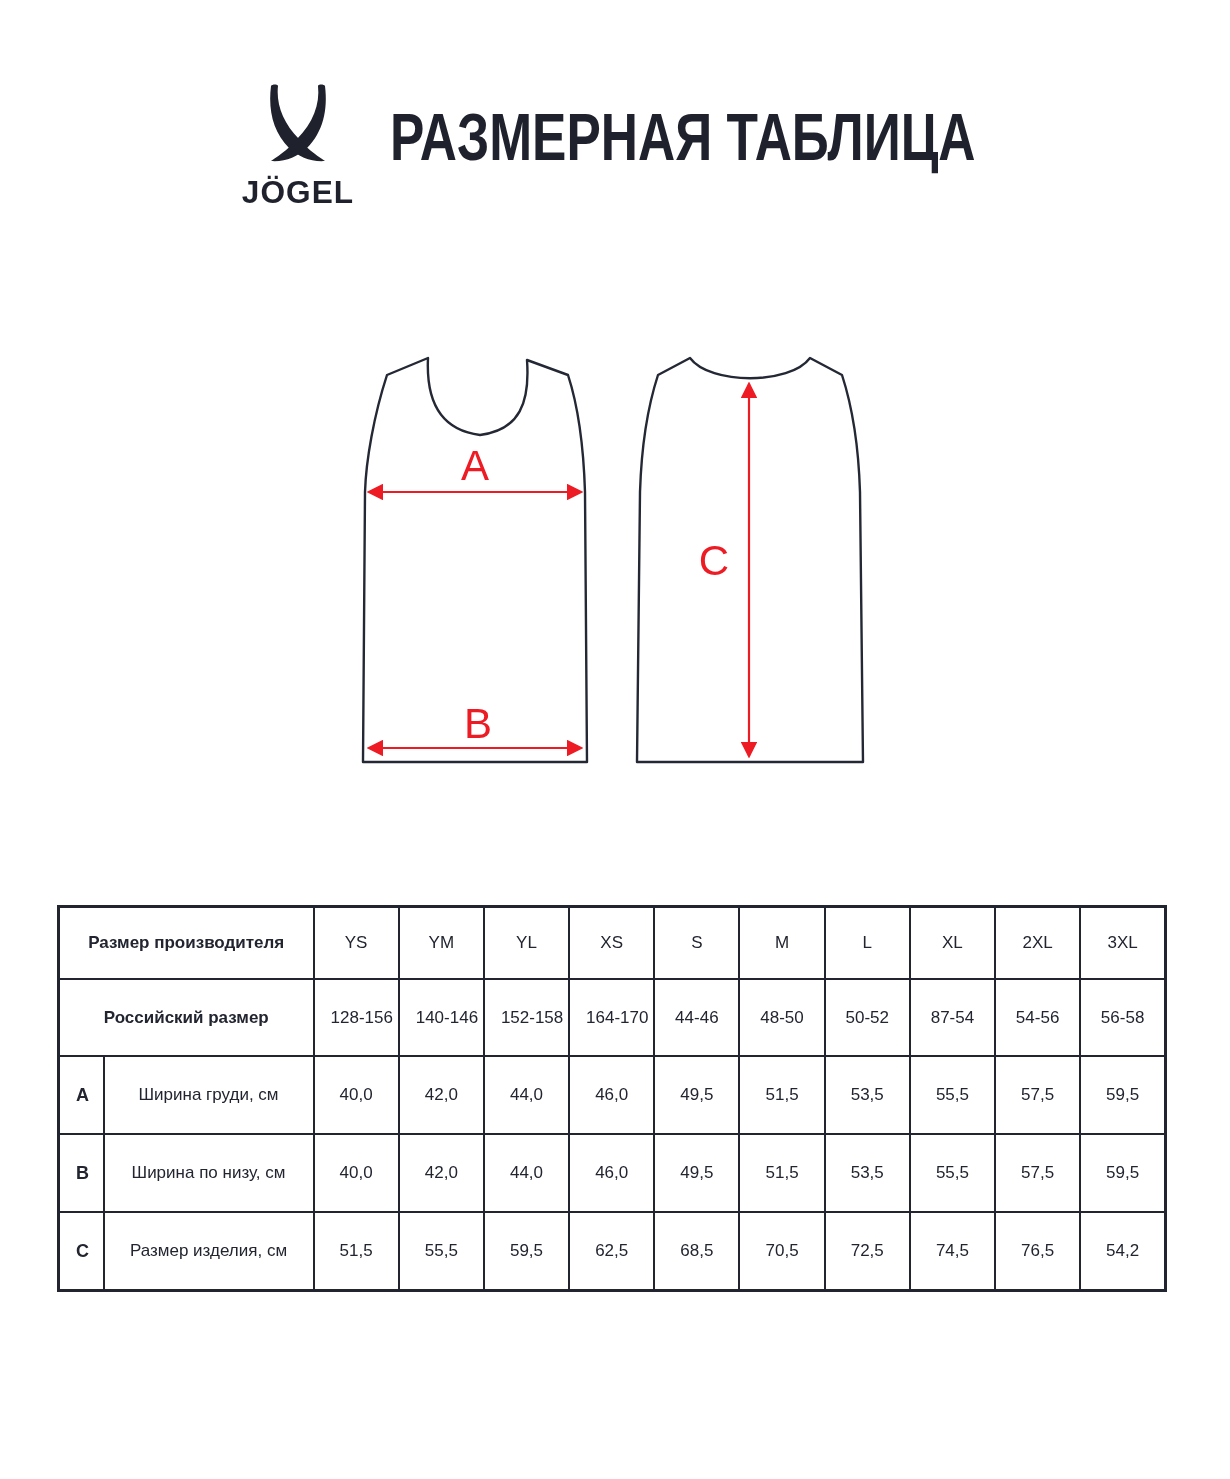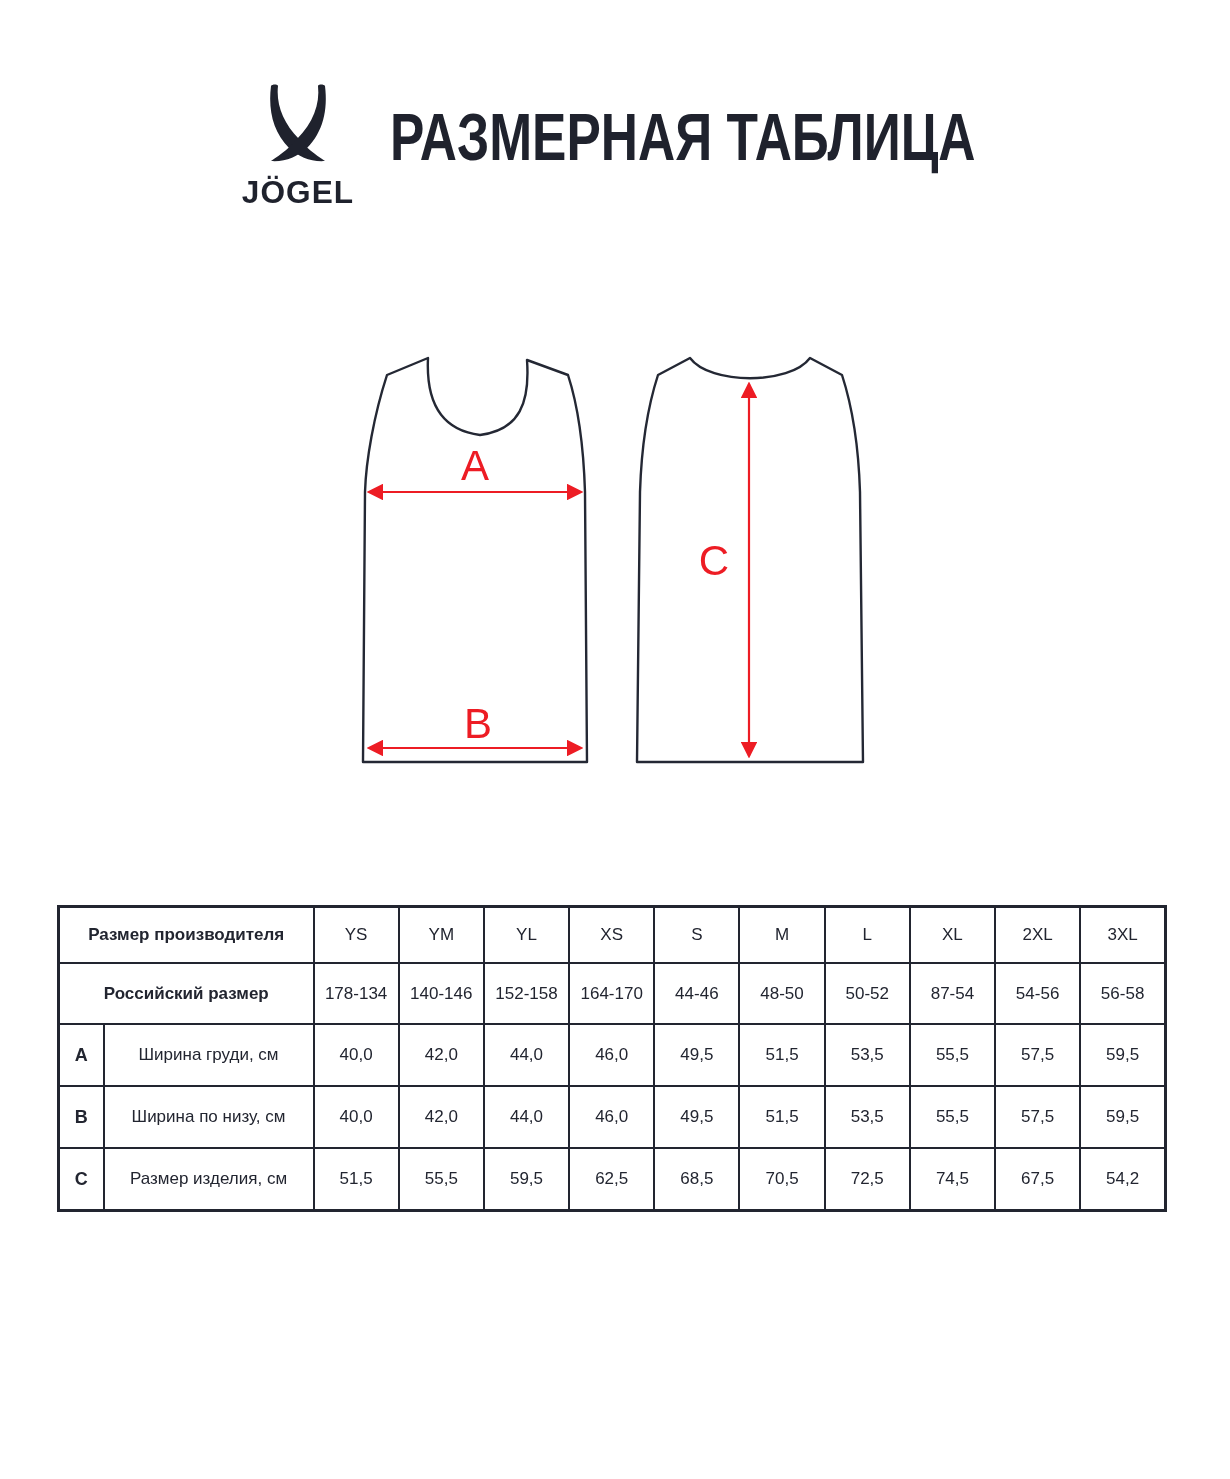--- a/index.html
+++ b/index.html
@@ -18,21 +18,21 @@
   
   .diagram{position:absolute;left:300px;top:330px;width:640px;height:500px;}
   .garment{fill:#ffffff;stroke:#242834;stroke-width:2.4;stroke-linejoin:round;stroke-linecap:round;}
   .redline{stroke:#ed1c24;stroke-width:2.2;fill:none;}
   .diagram text{font-family:"Liberation Sans",sans-serif;fill:#ed1c24;font-size:42px;font-weight:400;}
 
   
   .size-table{position:absolute;left:57px;top:905px;width:1110px;border-collapse:collapse;
               table-layout:fixed;border:3px solid #222530;}
   .size-table td{border:2px solid #222530;text-align:center;vertical-align:middle;
-                 padding:8px;font-size:17px;color:#222530;overflow:hidden;white-space:nowrap;}
+                 padding:16px;font-size:17px;color:#222530;overflow:hidden;white-space:nowrap;}
   .size-table .r1 td{height:38px;}
   .size-table .r2 td{height:43px;}
   .size-table .rm td{height:44px;}
   .size-table .b{font-weight:700;}
   .size-table .letter{font-weight:700;font-size:18px;}
 </style>
 </head>
 <body>
 
 <div class="page">
@@ -113,21 +113,21 @@
       <td>S</td>
       <td>M</td>
       <td>L</td>
       <td>XL</td>
       <td>2XL</td>
       <td>3XL</td>
     </tr>
 
     <tr class="r2">
       <td colspan="2" class="b">Российский размер</td>
-      <td>178-134</td>
+      <td>128-156</td>
       <td>140-146</td>
       <td>152-158</td>
       <td>164-170</td>
       <td>44-46</td>
       <td>48-50</td>
       <td>50-52</td>
       <td>87-54</td>
       <td>54-56</td>
       <td>56-58</td>
     </tr>
@@ -166,19 +166,19 @@
       <td class="letter">C</td>
       <td>Размер изделия, см</td>
       <td>51,5</td>
       <td>55,5</td>
       <td>59,5</td>
       <td>62,5</td>
       <td>68,5</td>
       <td>70,5</td>
       <td>72,5</td>
       <td>74,5</td>
-      <td>67,5</td>
+      <td>76,5</td>
       <td>54,2</td>
     </tr>
   </tbody>
     </table>
 
 </div>
 
 </body></html>

